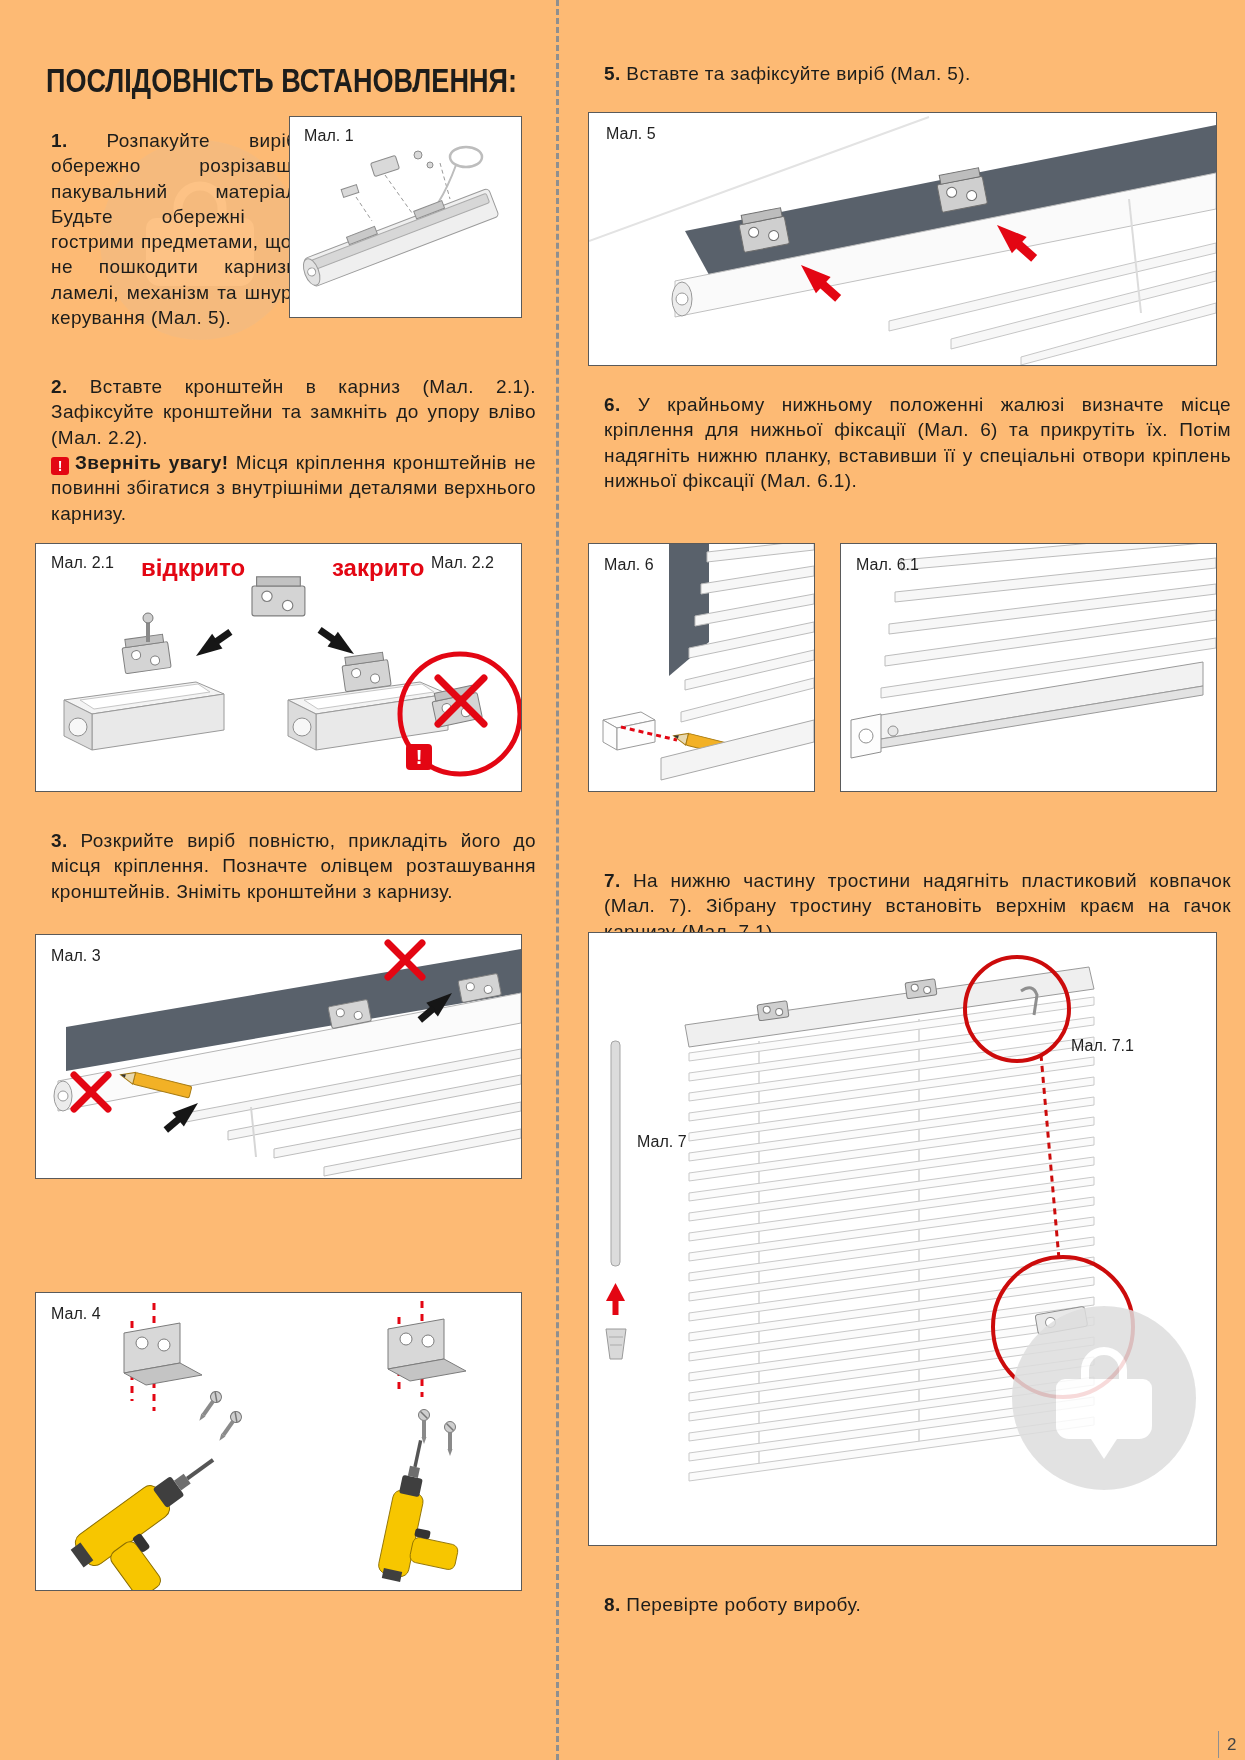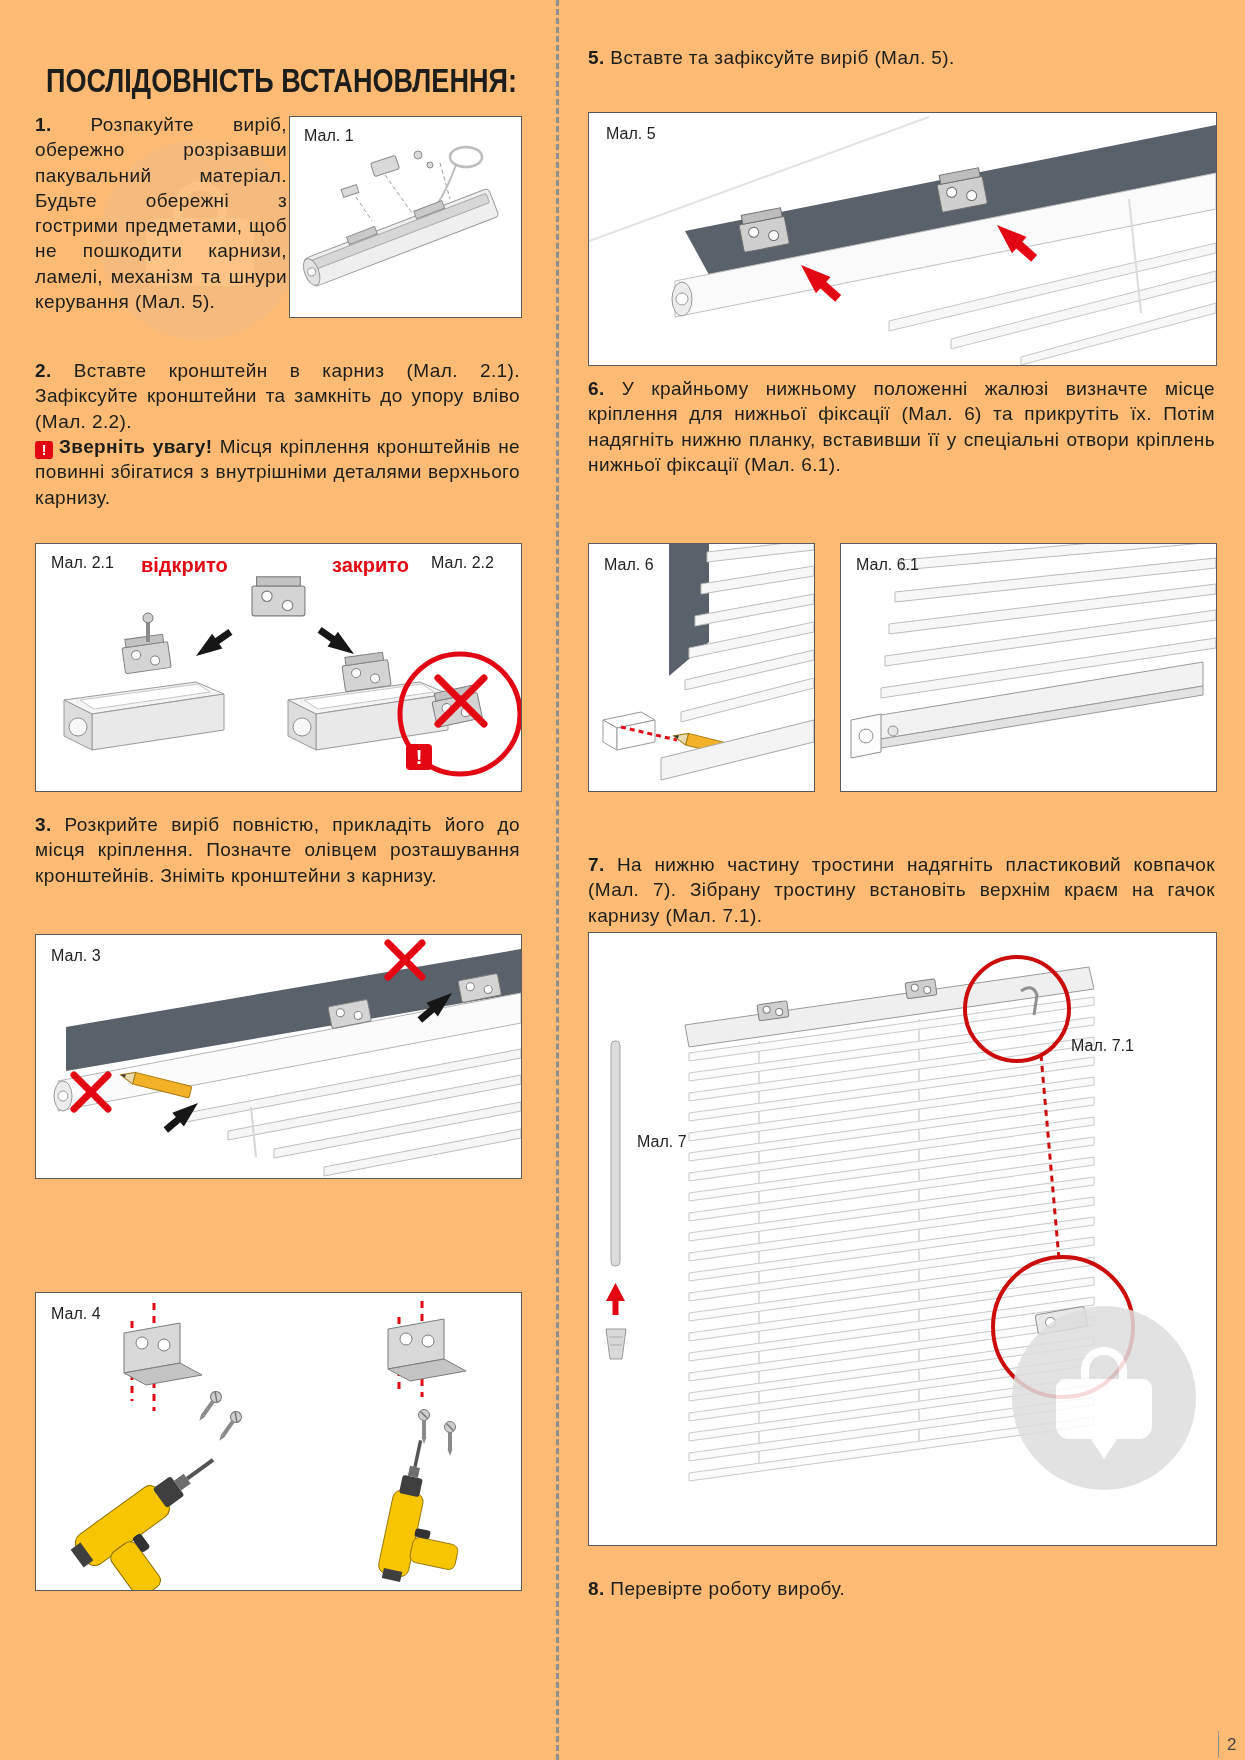--- a/index.html
+++ b/index.html
@@ -3,26 +3,26 @@
 <meta charset="utf-8">
 <style>
   html,body{margin:0;padding:0;background:#fff;}
   .page{position:relative;width:1245px;height:1760px;background:#fdba74;
         font-family:"Liberation Sans",sans-serif;color:#1d1d1b;overflow:hidden;}
   .divider{position:absolute;left:556px;top:0;height:1760px;width:0;
            border-left:3px dashed #8f8f8f;}
   .title{position:absolute;left:46px;top:40px;font-size:33px;font-weight:bold;
          letter-spacing:0px;transform:scaleX(.82);transform-origin:left top;white-space:nowrap;}
   .txt{position:absolute;font-size:19px;line-height:1.33;text-align:justify;
-       letter-spacing:.4px;margin:0;}
+       letter-spacing:.4px;margin:16px;}
   .txt .num{font-weight:bold;}
   .fig{position:absolute;border:1px solid #5a5a5a;background:#fff;overflow:hidden;}
   .fig svg{position:absolute;left:0;top:0;}
   .figlabel{position:absolute;font-size:16px;color:#222;white-space:nowrap;}
-  .redlabel{position:absolute;font-size:20px;font-weight:bold;color:#e30613;white-space:nowrap;}
+  .redlabel{position:absolute;font-size:24px;font-weight:bold;color:#e30613;white-space:nowrap;}
   .badge-sm{display:inline-block;width:18px;height:18px;background:#e30613;color:#fff;
             font-weight:bold;font-size:14px;line-height:18px;text-align:center;
             border-radius:3px;margin-right:6px;vertical-align:-2px;letter-spacing:0;}
   .badge-lg{position:absolute;width:26px;height:26px;background:#e30613;color:#fff;
             font-weight:bold;font-size:20px;line-height:26px;text-align:center;border-radius:4px;}
   .pagenum{position:absolute;left:1218px;top:1731px;height:27px;border-left:1px solid #8f8f8f;
            padding-left:8px;font-size:17px;color:#444;line-height:27px;}
   .wm{position:absolute;pointer-events:none;}
 </style>
 </head>

